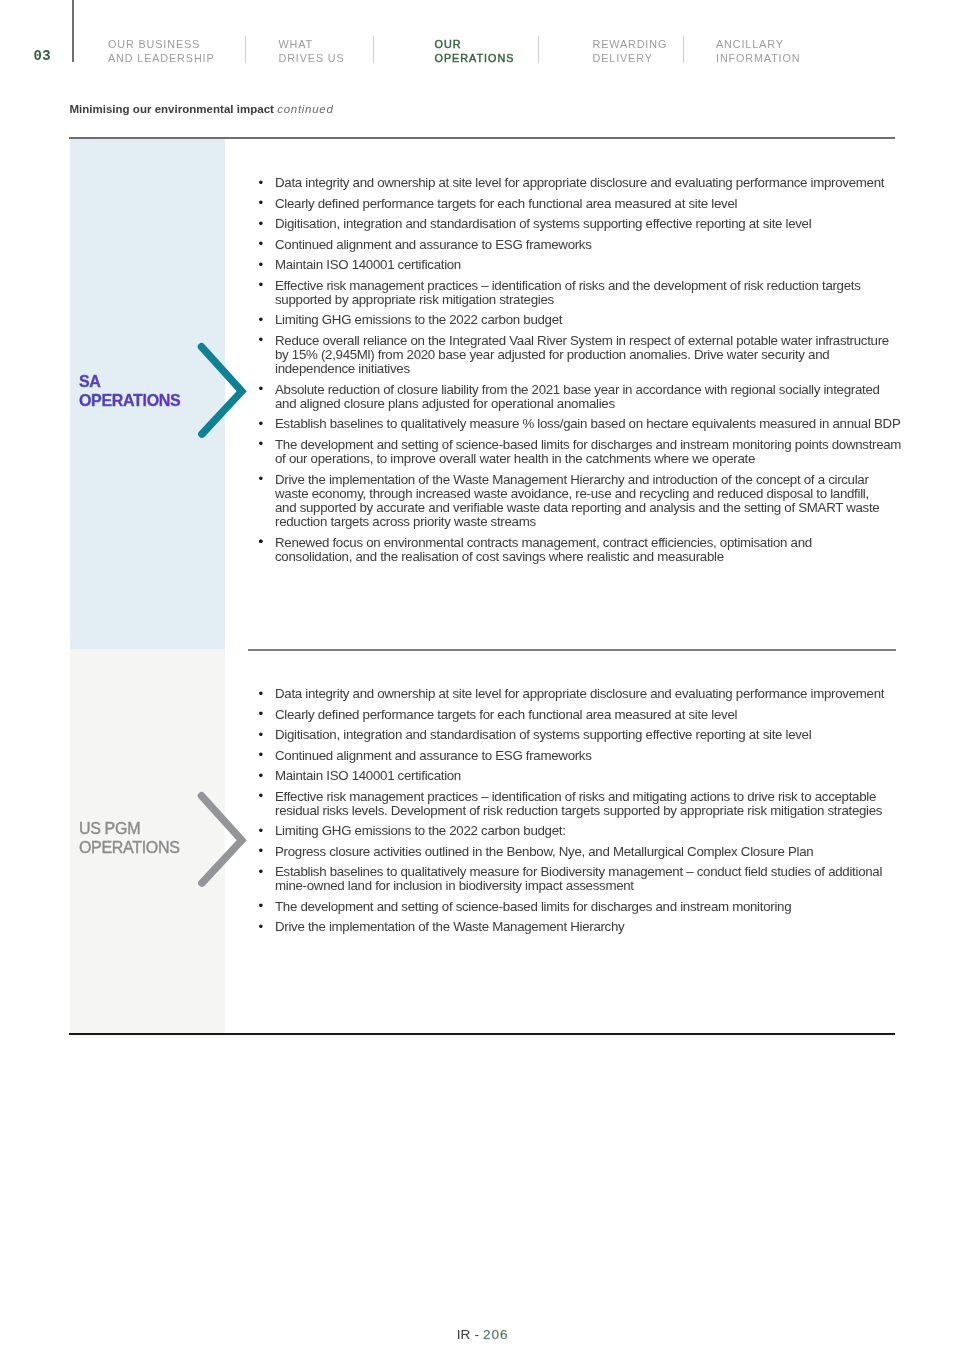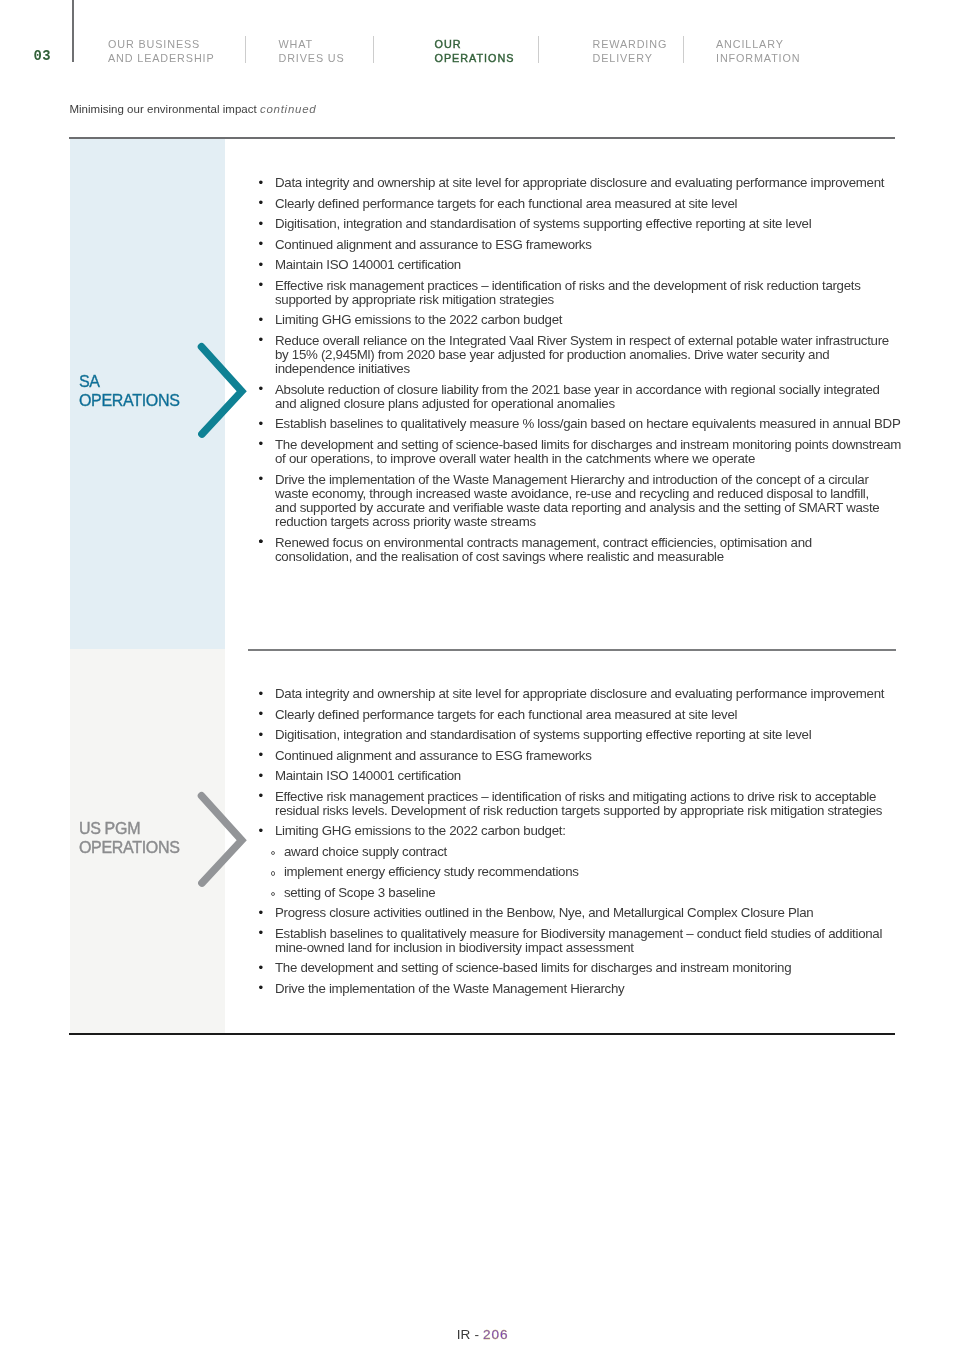--- a/index.html
+++ b/index.html
@@ -23,21 +23,21 @@
   .nav-item.active{color:#33613a;font-weight:normal;-webkit-text-stroke:0.42px #33613a;letter-spacing:1.0px;}
   .nav-item.n0{left:108px;} .nav-item.n1{left:278.5px;} .nav-item.n2{left:406.5px;}
   .nav-item.n3{left:570.5px;margin-left:22px;} .nav-item.n4{left:716px;}
   .nav-sep{position:absolute;top:36.3px;width:1.4px;height:27.2px;background:#cdcdcd;}
   .nav-sep.s1{left:245.1px;} .nav-sep.s2{left:373.0px;} .nav-sep.s3{left:537.9px;}
   .nav-sep.s4{left:683.1px;}
 
   
   .title{position:absolute;left:69.4px;top:105px;font-size:11.5px;color:#3c3c3c;
          letter-spacing:.02px;line-height:8.5px;}
-  .title b{font-weight:normal;}
+  .title b{font-weight:bold;}
   .title i{font-style:italic;color:#6a6a6a;font-weight:normal;letter-spacing:0.73px;}
 
   
   .rule-top{position:absolute;left:68.9px;top:136.7px;width:826.5px;height:2.1px;background:#6d6e70;}
   .rule-mid{position:absolute;left:247.5px;top:648.8px;width:648px;height:2.1px;background:#7c7d7f;}
   .rule-bot{position:absolute;left:68.9px;top:1032.8px;width:826.5px;height:2.3px;background:#1a1a1a;}
 
   
   .panel{position:absolute;left:70.2px;width:155.3px;}
   .panel-1{top:139.4px;height:509.6px;background:#e3eef4;}
@@ -110,21 +110,21 @@
 
   <div class="title"><b>Minimising our environmental impact</b> <i>continued</i></div>
 
   <div class="rule-top" style="background: rgb(109, 110, 112);"></div>
   <div class="rule-mid"></div>
   <div class="rule-bot" style="background: rgb(26, 26, 26);"></div>
 
   <div class="panel panel-1" style="background: rgb(227, 238, 244);"></div>
   <div class="panel panel-2" style="background: rgb(245, 245, 243);"></div>
 
-  <div class="panel-label label-1" style="color: #0369a1; -webkit-text-stroke: 0.38px rgb(49, 129, 141);">
+  <div class="panel-label label-1" style="color: #6d28d9; font-weight: bold; -webkit-text-stroke: 0.38px rgb(49, 129, 141);">
     <div>SA</div>
     <div>OPERATIONS</div>
   </div>
   <div class="panel-label label-2" style="color: rgb(139, 140, 142); -webkit-text-stroke: 0.38px rgb(139, 140, 142);">
     <div>US PGM</div>
     <div>OPERATIONS</div>
   </div>
 
   <div class="chev chev-1">
     <svg width="60" height="104" viewBox="0 0 60 104" fill="none" aria-hidden="true">
@@ -156,26 +156,22 @@
       </ul>
   </div>
   <div class="content c2">
     <ul class="blist">
         <li><span class="bul">•</span><span>Data integrity and ownership at site level for appropriate disclosure and evaluating performance improvement</span></li>
         <li><span class="bul">•</span><span>Clearly defined performance targets for each functional area measured at site level</span></li>
         <li><span class="bul">•</span><span>Digitisation, integration and standardisation of systems supporting effective reporting at site level</span></li>
         <li><span class="bul">•</span><span>Continued alignment and assurance to ESG frameworks</span></li>
         <li><span class="bul">•</span><span>Maintain ISO 140001 certification</span></li>
         <li><span class="bul">•</span><span>Effective risk management practices – identification of risks and mitigating actions to drive risk to acceptable residual risks levels. Development of risk reduction targets supported by appropriate risk mitigation strategies</span></li>
-        <li><span class="bul">•</span><span>Limiting GHG emissions to the 2022 carbon budget:</span><ul class="sublist">
-            <li><span class="sbul">◦</span><span>award choice supply contract</span></li>
-            <li><span class="sbul">◦</span><span>implement energy efficiency study recommendations</span></li>
-            <li><span class="sbul">◦</span><span>setting of Scope 3 baseline</span></li>
-          </ul></li>
+        <li><span class="bul">•</span><span>Limiting GHG emissions to the 2022 carbon budget:</span></li>
         <li><span class="bul">•</span><span>Progress closure activities outlined in the Benbow, Nye, and Metallurgical Complex Closure Plan</span></li>
         <li><span class="bul">•</span><span>Establish baselines to qualitatively measure for Biodiversity management – conduct field studies of additional mine-owned land for inclusion in biodiversity impact assessment</span></li>
         <li><span class="bul">•</span><span>The development and setting of science-based limits for discharges and instream monitoring</span></li>
         <li><span class="bul">•</span><span>Drive the implementation of the Waste Management Hierarchy</span></li>
       </ul>
   </div>
 
-  <div class="footer"><span>IR -</span> <span class="pg" style="color: #6d28d9; text-align: center; -webkit-text-stroke: 0.35px rgb(182, 163, 92);">206</span></div>
+  <div class="footer"><span>IR -</span> <span class="pg" style="color: #0369a1; text-align: center; -webkit-text-stroke: 0.35px rgb(182, 163, 92);">206</span></div>
 </div>
 
 </body></html>

